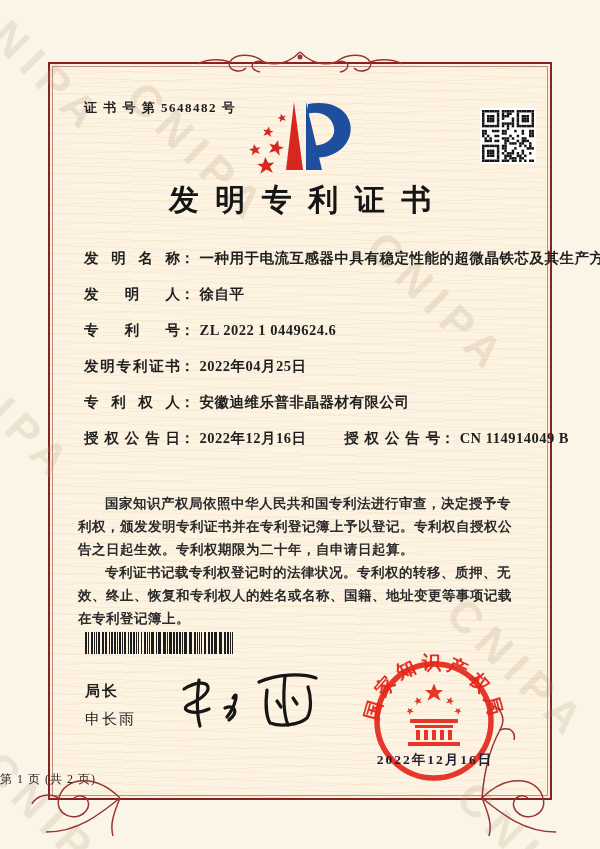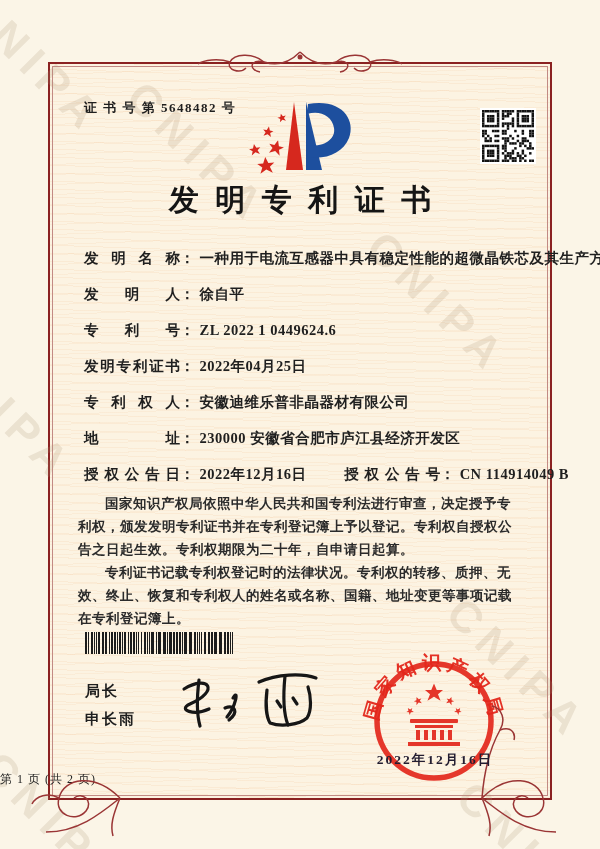--- a/index.html
+++ b/index.html
@@ -42,21 +42,21 @@
   .paras{position:absolute;left:78px;right:78px;top:492px;font-size:13.5px;line-height:23px;
          color:#2b2b2b;letter-spacing:0.5px;}
   .paras p{margin:0;text-indent:2em;font-weight:700;}
 
   
   .barcode{position:absolute;left:85px;top:632px;width:158px;height:22px;display:flex;align-items:stretch;}
   .barcode span{display:block;background:#1c1c1c;height:100%;}
 
   
   .off-title{position:absolute;left:85px;top:682px;font-size:15px;font-weight:bold;letter-spacing:2px;text-align:center;}
-  .off-name{position:absolute;left:85px;top:710px;font-size:15px;font-weight:bold;letter-spacing:2px;}
+  .off-name{position:absolute;left:85px;top:710px;font-size:15px;font-weight:normal;letter-spacing:2px;}
   .signature{position:absolute;left:175px;top:652px;width:175px;height:88px;}
 
   
   .seal{position:absolute;left:358px;top:645px;width:152px;height:152px;}
   .seal-date{position:absolute;left:352px;top:751px;width:166px;text-align:center;z-index:4;
              font-size:13.5px;font-weight:bold;letter-spacing:2px;color:#231d31;}
 
   
   .page-num{position:absolute;left:0;right:0;top:771px;text-align:left;font-size:12px;letter-spacing:1px;font-weight:500;}
   .cont-note{position:absolute;left:0;right:0;top:806px;text-align:center;font-size:12.5px;letter-spacing:3px;font-weight:500;color:#2b2b2b;}
@@ -365,23 +365,20 @@
       </div>
       <div class="frow">
         <span class="flabel">专　利　号</span><span class="fcolon">：</span><span class="fvalue">ZL 2022 1 0449624.6</span>
       </div>
       <div class="frow">
         <span class="flabel">发明专利证书</span><span class="fcolon">：</span><span class="fvalue">2022年04月25日</span>
       </div>
       <div class="frow">
         <span class="flabel">专利权人</span><span class="fcolon">：</span><span class="fvalue">安徽迪维乐普非晶器材有限公司</span>
       </div>
-      <div class="frow">
-        <span class="flabel">地　址</span><span class="fcolon">：</span><span class="fvalue">230000 安徽省合肥市庐江县经济开发区</span>
-      </div>
       <div class="frow pair">
         <span>
           <span class="flabel">授权公告日</span><span class="fcolon">：</span><span class="fvalue">2022年12月16日</span>
         </span>
         <span class="pair2">
           <span class="flabel">授权公告号</span><span class="fcolon">：</span><span class="fvalue">CN 114914049 B</span>
         </span>
       </div>
     </div>
 

